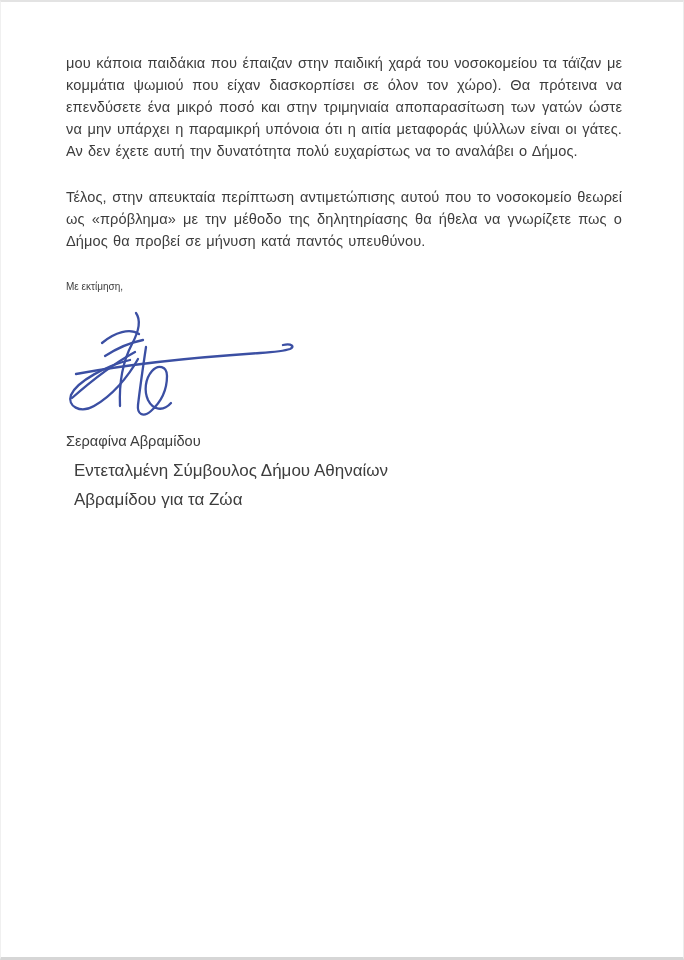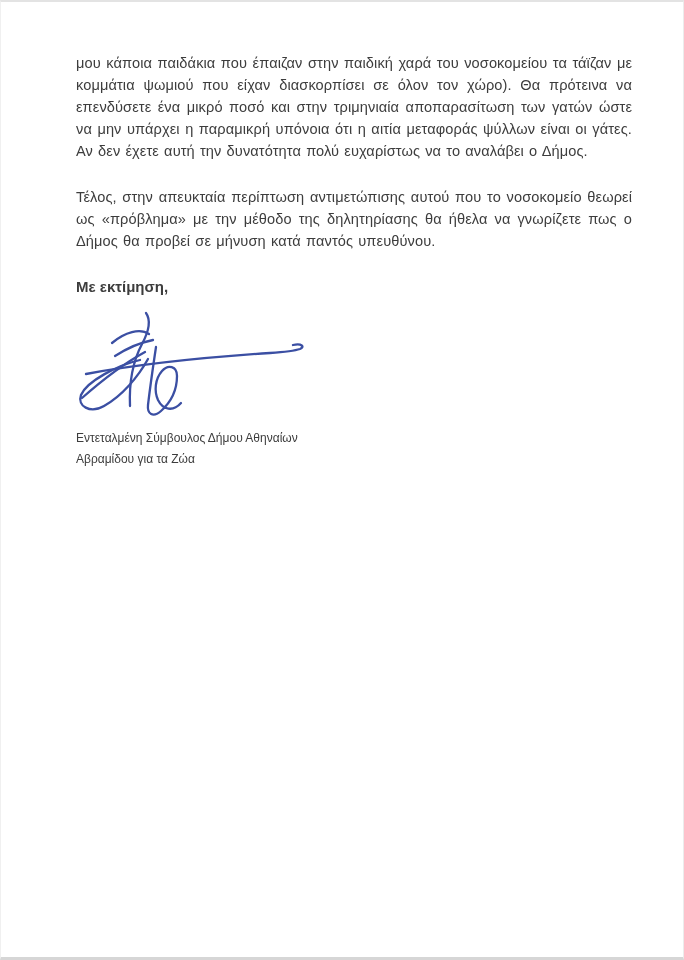--- a/index.html
+++ b/index.html
@@ -16,56 +16,55 @@
     border-top: 2px solid #e3e3e3;
     border-bottom: 3px solid #d6d6d6;
     border-left: 1px solid #f0f0f0;
     border-right: 1px solid #ececec;
     font-family: "Liberation Sans", "DejaVu Sans", sans-serif;
     color: #3d3d3d;
     overflow: hidden;
   }
   .content {
     position: absolute;
-    left: 75px;
+    left: 65px;
     top: 50px;
     width: 556px;
   }
   .para {
     font-size: 14.6px;
     line-height: 22px;
     text-align: justify;
     margin: 0 0 24px 0;
     letter-spacing: 0.1px;
     word-spacing: 1px;
   }
   .closing {
-    font-size: 15px;
+    font-size: 10px;
     line-height: 22px;
     margin: 6px 0 0 0;
-    font-weight: bold;
   }
   .signature-wrap {
     position: relative;
     width: 240px;
     height: 122px;
     margin: 8px 0 0 -6px;
   }
   .signature-wrap svg {
     display: block;
   }
   .signatory-name {
     font-size: 14.6px;
     line-height: 22px;
     margin: 2px 0 6px 0;
   }
   .signatory-role {
-    font-size: 12px;
+    font-size: 17px;
     line-height: 21px;
-    margin: 0;
+    margin: 8px;
   }
 </style>
 </head>
 <body>
 
 <div class="page">
   <div class="content">
 
     <p class="para">μου κάποια παιδάκια που έπαιζαν στην παιδική χαρά του νοσοκομείου τα τάϊζαν με κομμάτια ψωμιού που είχαν διασκορπίσει σε όλον τον χώρο). Θα πρότεινα να επενδύσετε ένα μικρό ποσό και στην τριμηνιαία αποπαρασίτωση των γατών ώστε να μην υπάρχει η παραμικρή υπόνοια ότι η αιτία μεταφοράς ψύλλων είναι οι γάτες. Αν δεν έχετε αυτή την δυνατότητα πολύ ευχαρίστως να το αναλάβει ο Δήμος.</p>
 
@@ -87,17 +86,18 @@
 
           <path d="M 70,53 C 48,58 17,74 11,88 C 7,99 20,107 34,99 C 52,89 68,70 78,52"></path>
 
           <path d="M 12,91 C 29,76 53,57 75,45"></path>
 
           <path d="M 86,40 C 83,60 80,81 78,98 C 77,107 83,111 91,104 C 101,95 107,83 107,69 C 107,59 98,57 92,64 C 85,72 84,84 88,93 C 93,103 103,105 111,96"></path>
         </g>
       </svg>
     </div>
 
+    <p class="signatory-name">Σεραφίνα Αβραμίδου</p>
     <p class="signatory-role">Εντεταλμένη Σύμβουλος Δήμου Αθηναίων</p>
     <p class="signatory-role">Αβραμίδου για τα Ζώα</p>
 
   </div>
 </div>
 
 </body></html>

